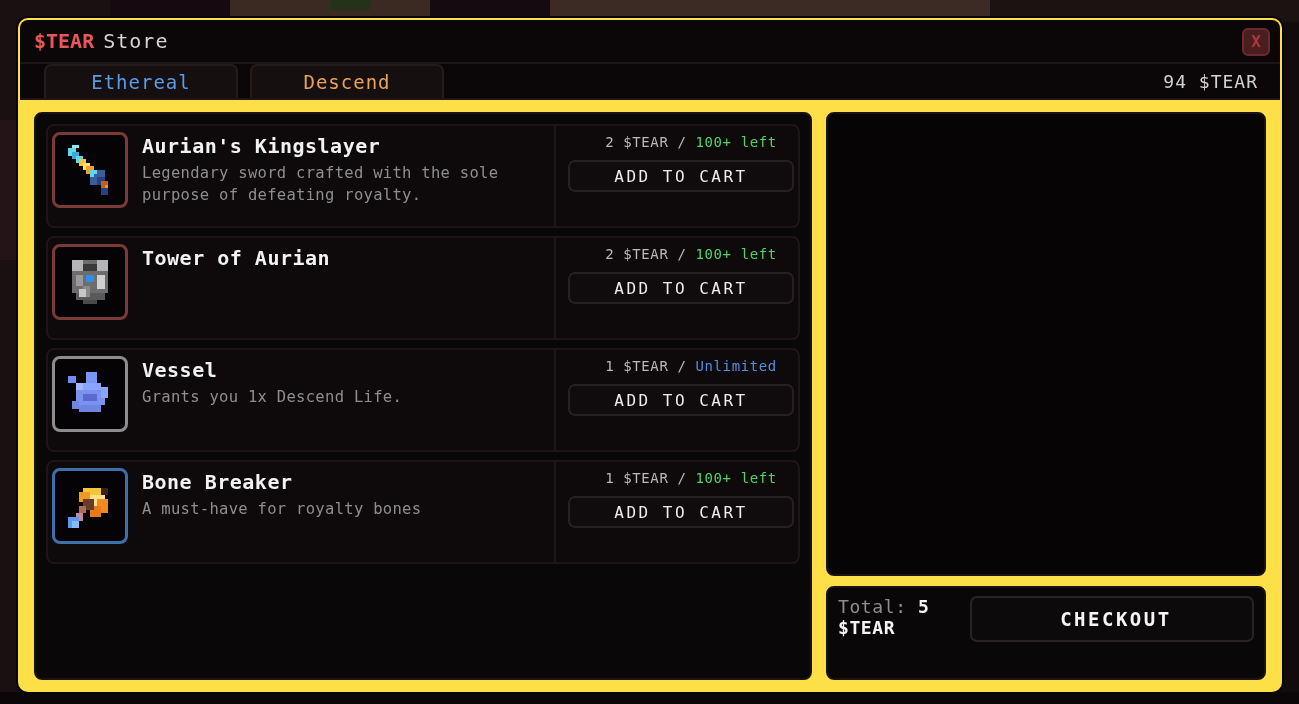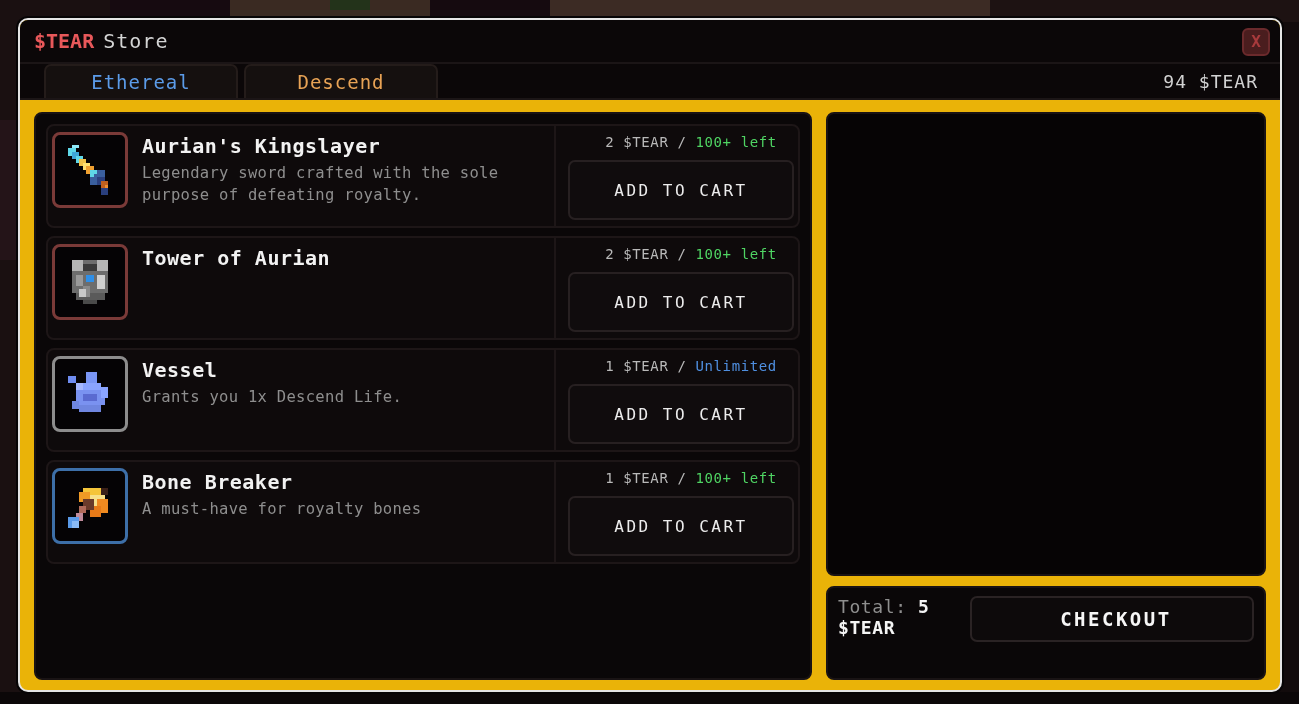--- a/index.html
+++ b/index.html
@@ -20,22 +20,22 @@
   }
   .bg-tile { position: absolute; }
 
   
   #store-window {
     position: absolute;
     left: 18px;
     top: 18px;
     width: 1264px;
     height: 674px;
-    background: #eab308;
-    border: 2px solid #e5e5e5;
+    background: #fde047;
+    border: 2px solid #fde047;
     border-radius: 10px;
     box-shadow: 0 0 0 2px #070506;
   }
 
   
   #title-bar {
     position: relative;
     height: 44px;
     background: #0b0708;
     border-bottom: 2px solid #1b1516;
@@ -72,21 +72,21 @@
     cursor: pointer;
   }
 
   
   #tab-strip {
     position: relative;
     height: 36px;
     padding-left: 24px;
     display: flex;
     align-items: flex-end;
-    gap: 6px;
+    gap: 12px;
     background: #0b0708;
     border-bottom: 2px solid #1b1516;
   }
   .tab {
     width: 194px;
     height: 34px;
     background: #15100f;
     border: 2px solid #241c1a;
     border-bottom: none;
     border-radius: 7px 7px 0 0;
@@ -186,21 +186,21 @@
     letter-spacing: 0.6px;
     color: #b9b9b9;
     white-space: nowrap;
     margin-left: 20px;
   }
   .stock-green { color: #4fd463; }
   .stock-blue  { color: #4f8fe0; }
 
   .add-to-cart {
     width: 226px;
-    height: 60px;
+    height: 32px;
     background: #100c0d;
     border: 2px solid #272021;
     border-radius: 7px;
     color: #ededed;
     font-size: 16px;
     letter-spacing: 2.5px;
     display: flex;
     align-items: center;
     justify-content: center;
     cursor: pointer;

